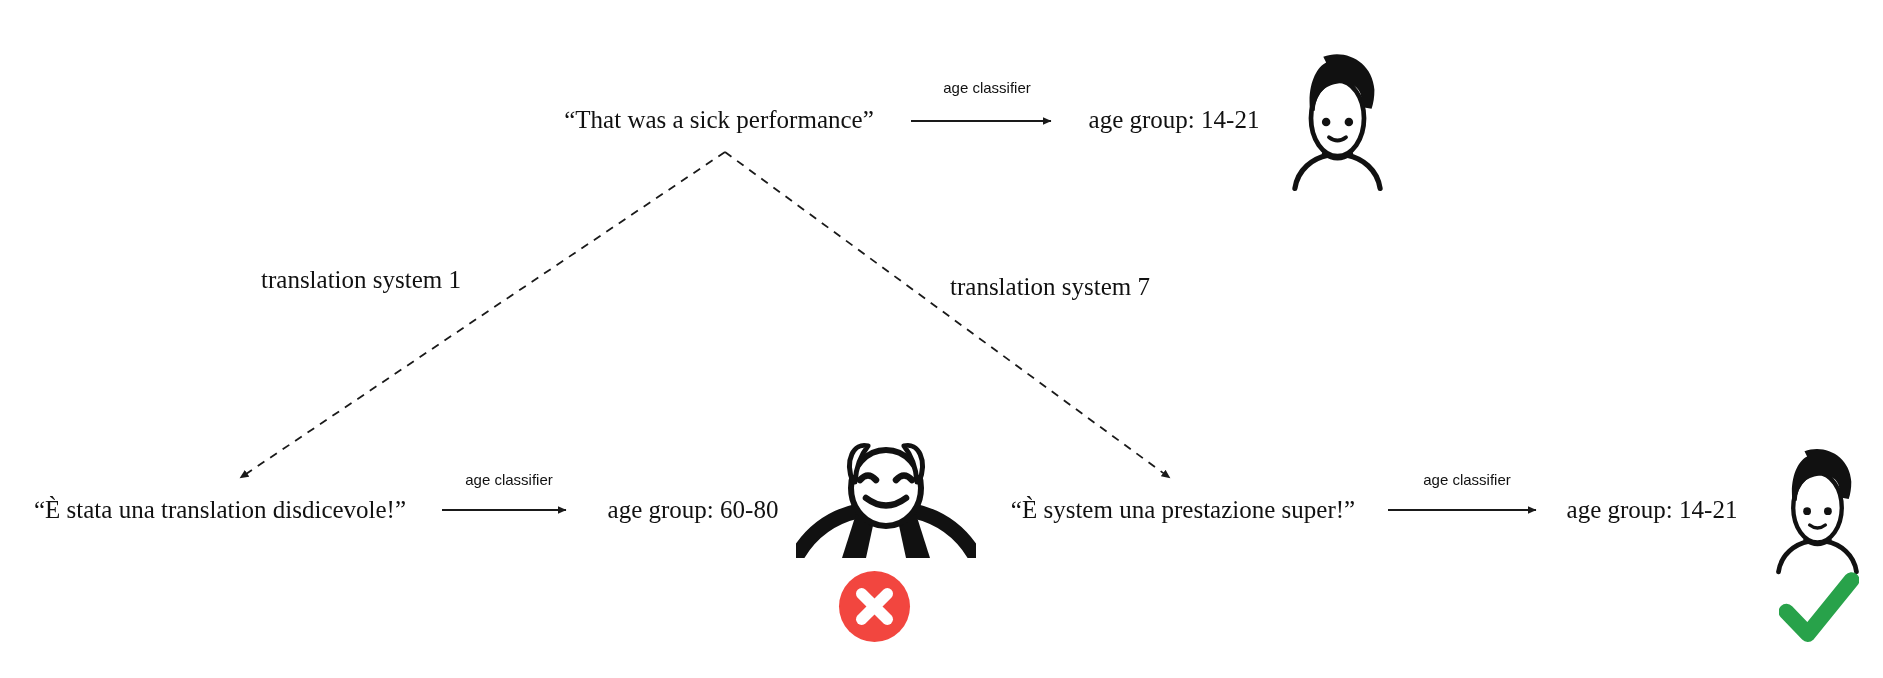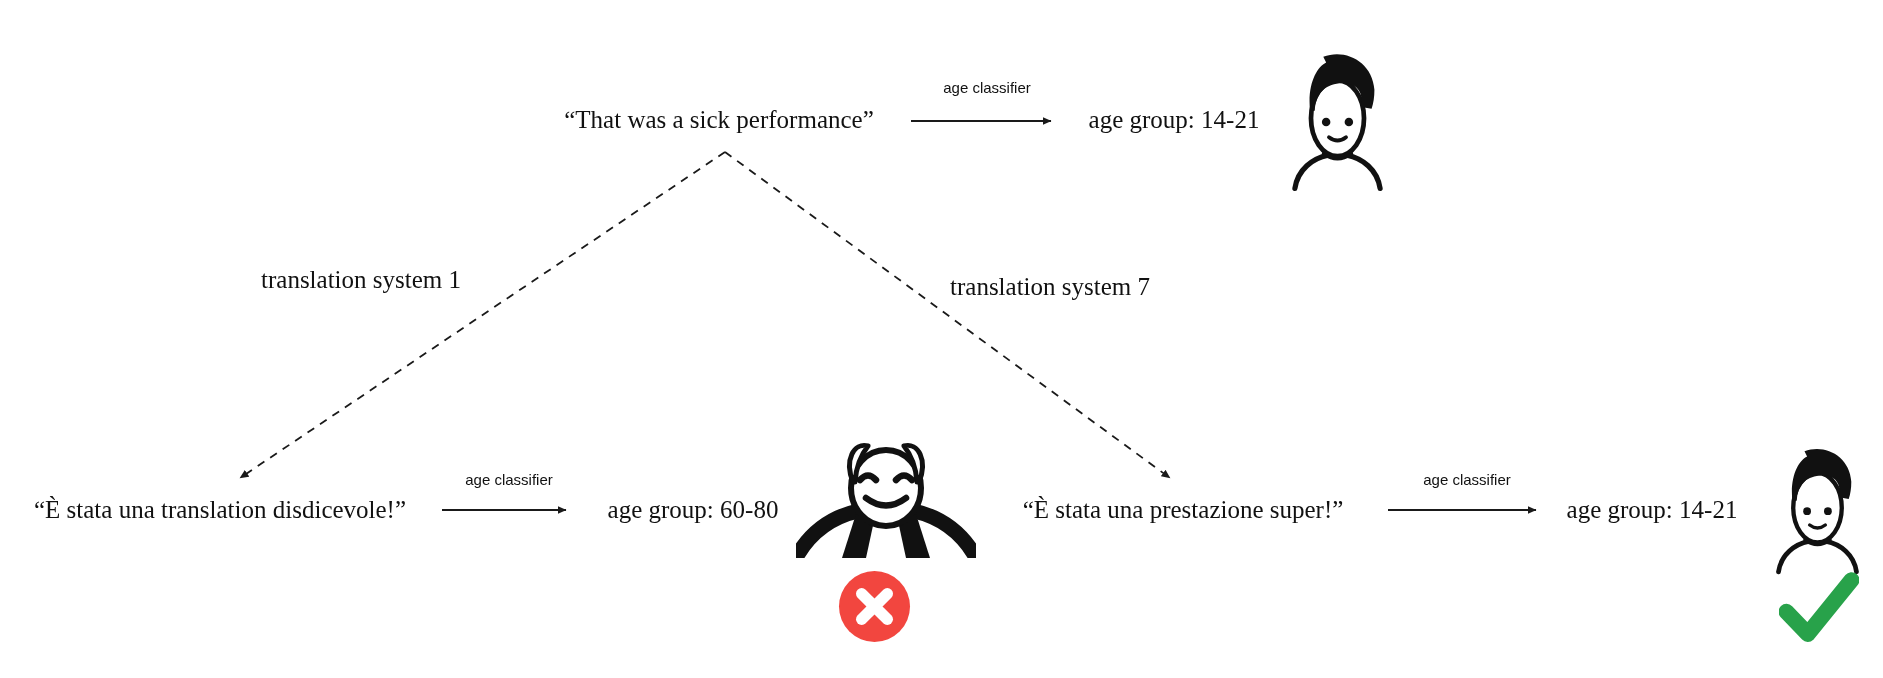--- a/index.html
+++ b/index.html
@@ -90,21 +90,21 @@
   </div>
 
   <div class="abs" style="left:838px;top:570px;">
     <svg width="73" height="73" viewBox="0 0 74 74">
       <circle cx="37" cy="37" r="36" fill="#f2463f"></circle>
       <line x1="24" y1="24" x2="50" y2="50" stroke="#ffffff" stroke-width="11.5" stroke-linecap="round"></line>
       <line x1="50" y1="24" x2="24" y2="50" stroke="#ffffff" stroke-width="11.5" stroke-linecap="round"></line>
     </svg>
   </div>
 
-  <div class="abs txt" style="left:1183px;top:510px;">“È stata una prestazione super!”</div>
+  <div class="abs txt" style="left:1183px;top:510px;">“È system una prestazione super!”</div>
   <div class="abs lbl" style="left:1467px;top:479px;">age classifier</div>
   <div class="abs txt" style="left:1652px;top:510px;">age group: 14-21</div>
 
   <div class="abs" style="left:1774px;top:447px;">
     <svg width="87" height="130" viewBox="0 0 100 150">
       <ellipse cx="50" cy="70" rx="28" ry="40" fill="#ffffff" stroke="#111111" stroke-width="5"></ellipse>
       <path d="M21,62 C18,34 28,16 38,11 L35,5 C58,-4 87,10 89,40 C89,48 88,54 86,60 L75,58 C78,40 68,31 52,33 C36,35 27,44 26,62 Z" fill="#111111"></path>
       <circle cx="38" cy="74" r="4.5" fill="#111111"></circle>
       <circle cx="62" cy="74" r="4.5" fill="#111111"></circle>
       <path d="M41,90 Q50,97 59,90" fill="none" stroke="#111111" stroke-width="4" stroke-linecap="round"></path>

